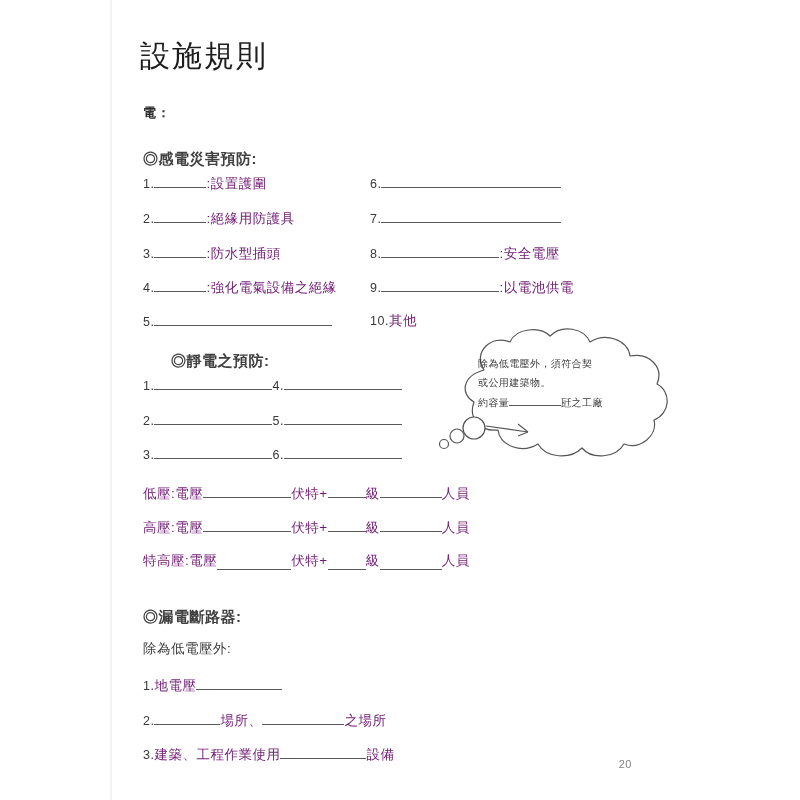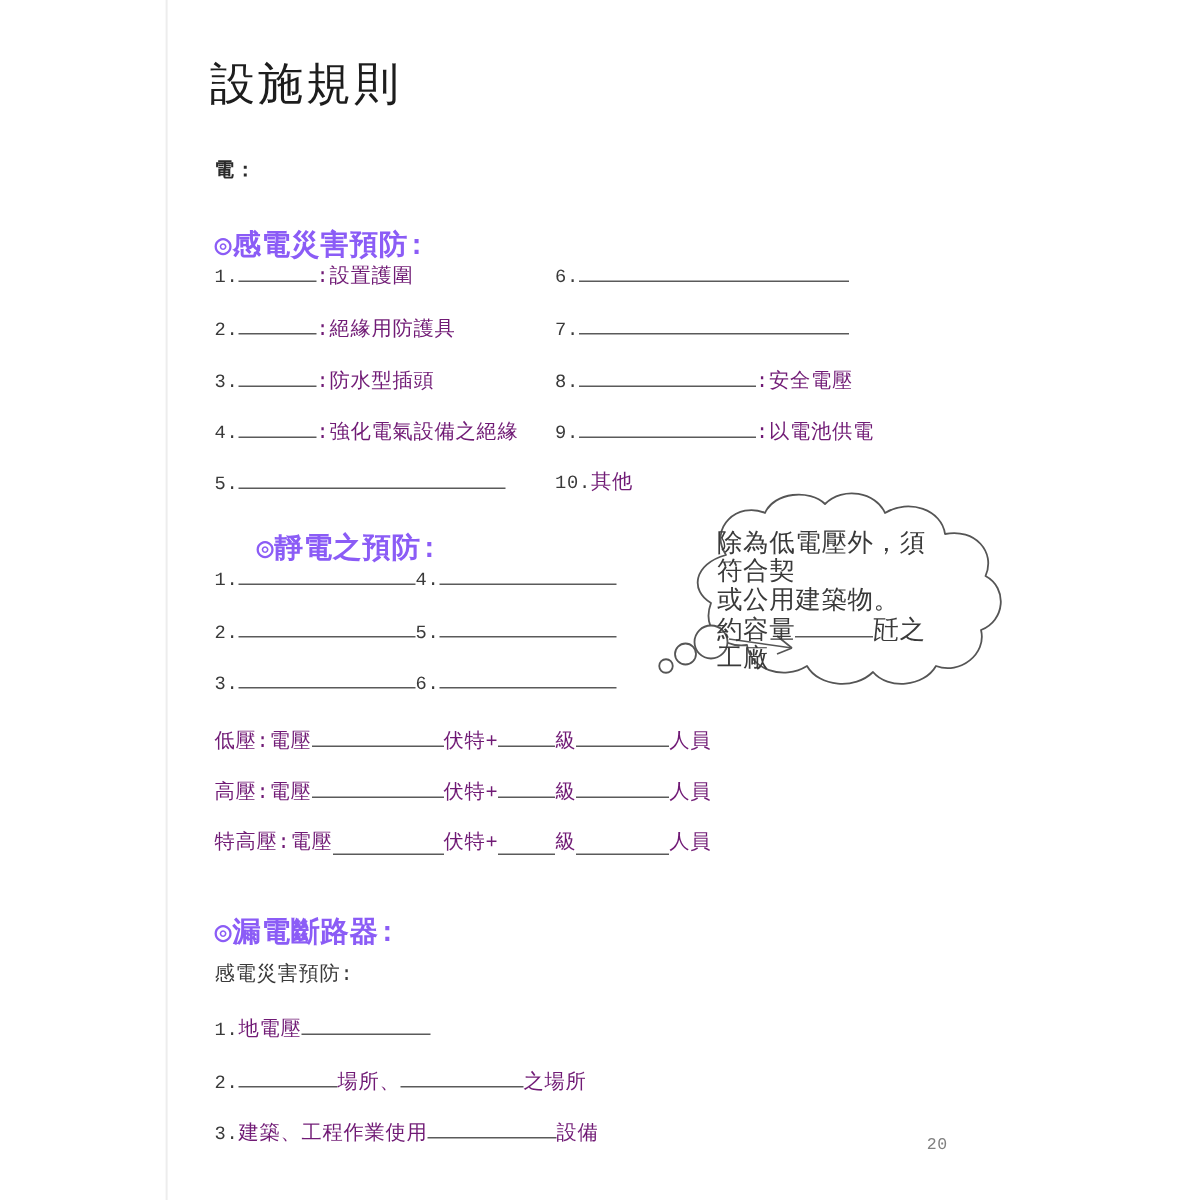--- a/index.html
+++ b/index.html
@@ -6,21 +6,21 @@
     margin: 0;
     padding: 0;
     background: #ffffff;
   }
   #page {
     position: relative;
     width: 680px;
     height: 800px;
     background: #ffffff;
     overflow: hidden;
-    font-family: Liberation Mono, monospace;
+    font-family: Liberation Sans, sans-serif;
     color: #3a3a3a;
     border-radius: 26px;
   }
   
   .page-edge-left {
     position: absolute;
     left: 110px; top: 0;
     width: 2px; height: 800px;
     background: linear-gradient(to right, #ffffff 0%, #ececec 45%, #f7f7f7 100%);
   }
@@ -52,23 +52,23 @@
     left: 143px; top: 104px;
     font-size: 13px;
     font-weight: bold;
     color: #2b2b2b;
     letter-spacing: 1px;
     white-space: nowrap;
   }
 
   .sec-head {
     position: absolute;
-    font-size: 19px;
+    font-size: 15px;
     font-weight: bold;
-    color: #8b5cf6;
+    color: #404040;
     letter-spacing: 0.5px;
     white-space: nowrap;
   }
 
   .row {
     position: absolute;
     font-size: 13.5px;
     color: #3a3a3a;
     letter-spacing: 0.5px;
     white-space: nowrap;
@@ -99,21 +99,21 @@
   .bubble-wrap {
     position: absolute;
     left: 424px; top: 326px;
     width: 266px; height: 136px;
   }
   .bubble-wrap svg { display: block; }
   .bubble-text {
     position: absolute;
     left: 54px; top: 28px;
     width: 140px;
-    font-size: 17px;
+    font-size: 10px;
     line-height: 19px;
     color: #3a3a3a;
     letter-spacing: 0.4px;
   }
 
   .pageno {
     position: absolute;
     right: 48px; bottom: 30px;
     font-size: 11px;
     color: #808080;
@@ -254,21 +254,21 @@
         <span class="blank" style="width: 74px;"></span>
         <span class="txt">伏特+</span>
         <span class="blank" style="width: 38px;"></span>
         <span class="txt">級</span>
         <span class="blank" style="width: 62px;"></span>
         <span class="txt">人員</span>
       </div>
     </div>
 
   <div class="sec-head" style="left:143px; top:608px;text-align:center;">◎漏電斷路器:</div>
-  <div class="plain" style="left:143px; top:640px;">感電災害預防:</div>
+  <div class="plain" style="left:143px; top:640px;">除為低電壓外:</div>
 
   <div id="breaker-rows">
       <div class="row" style="left: 143px; top: 676px;">
         <span class="num">1.</span>
         <span class="txt">地電壓</span>
         <span class="blank" style="width: 86px;"></span>
       </div>
       <div class="row" style="left: 143px; top: 711px;">
         <span class="num">2.</span>
         <span class="blank" style="width: 66px;"></span>

